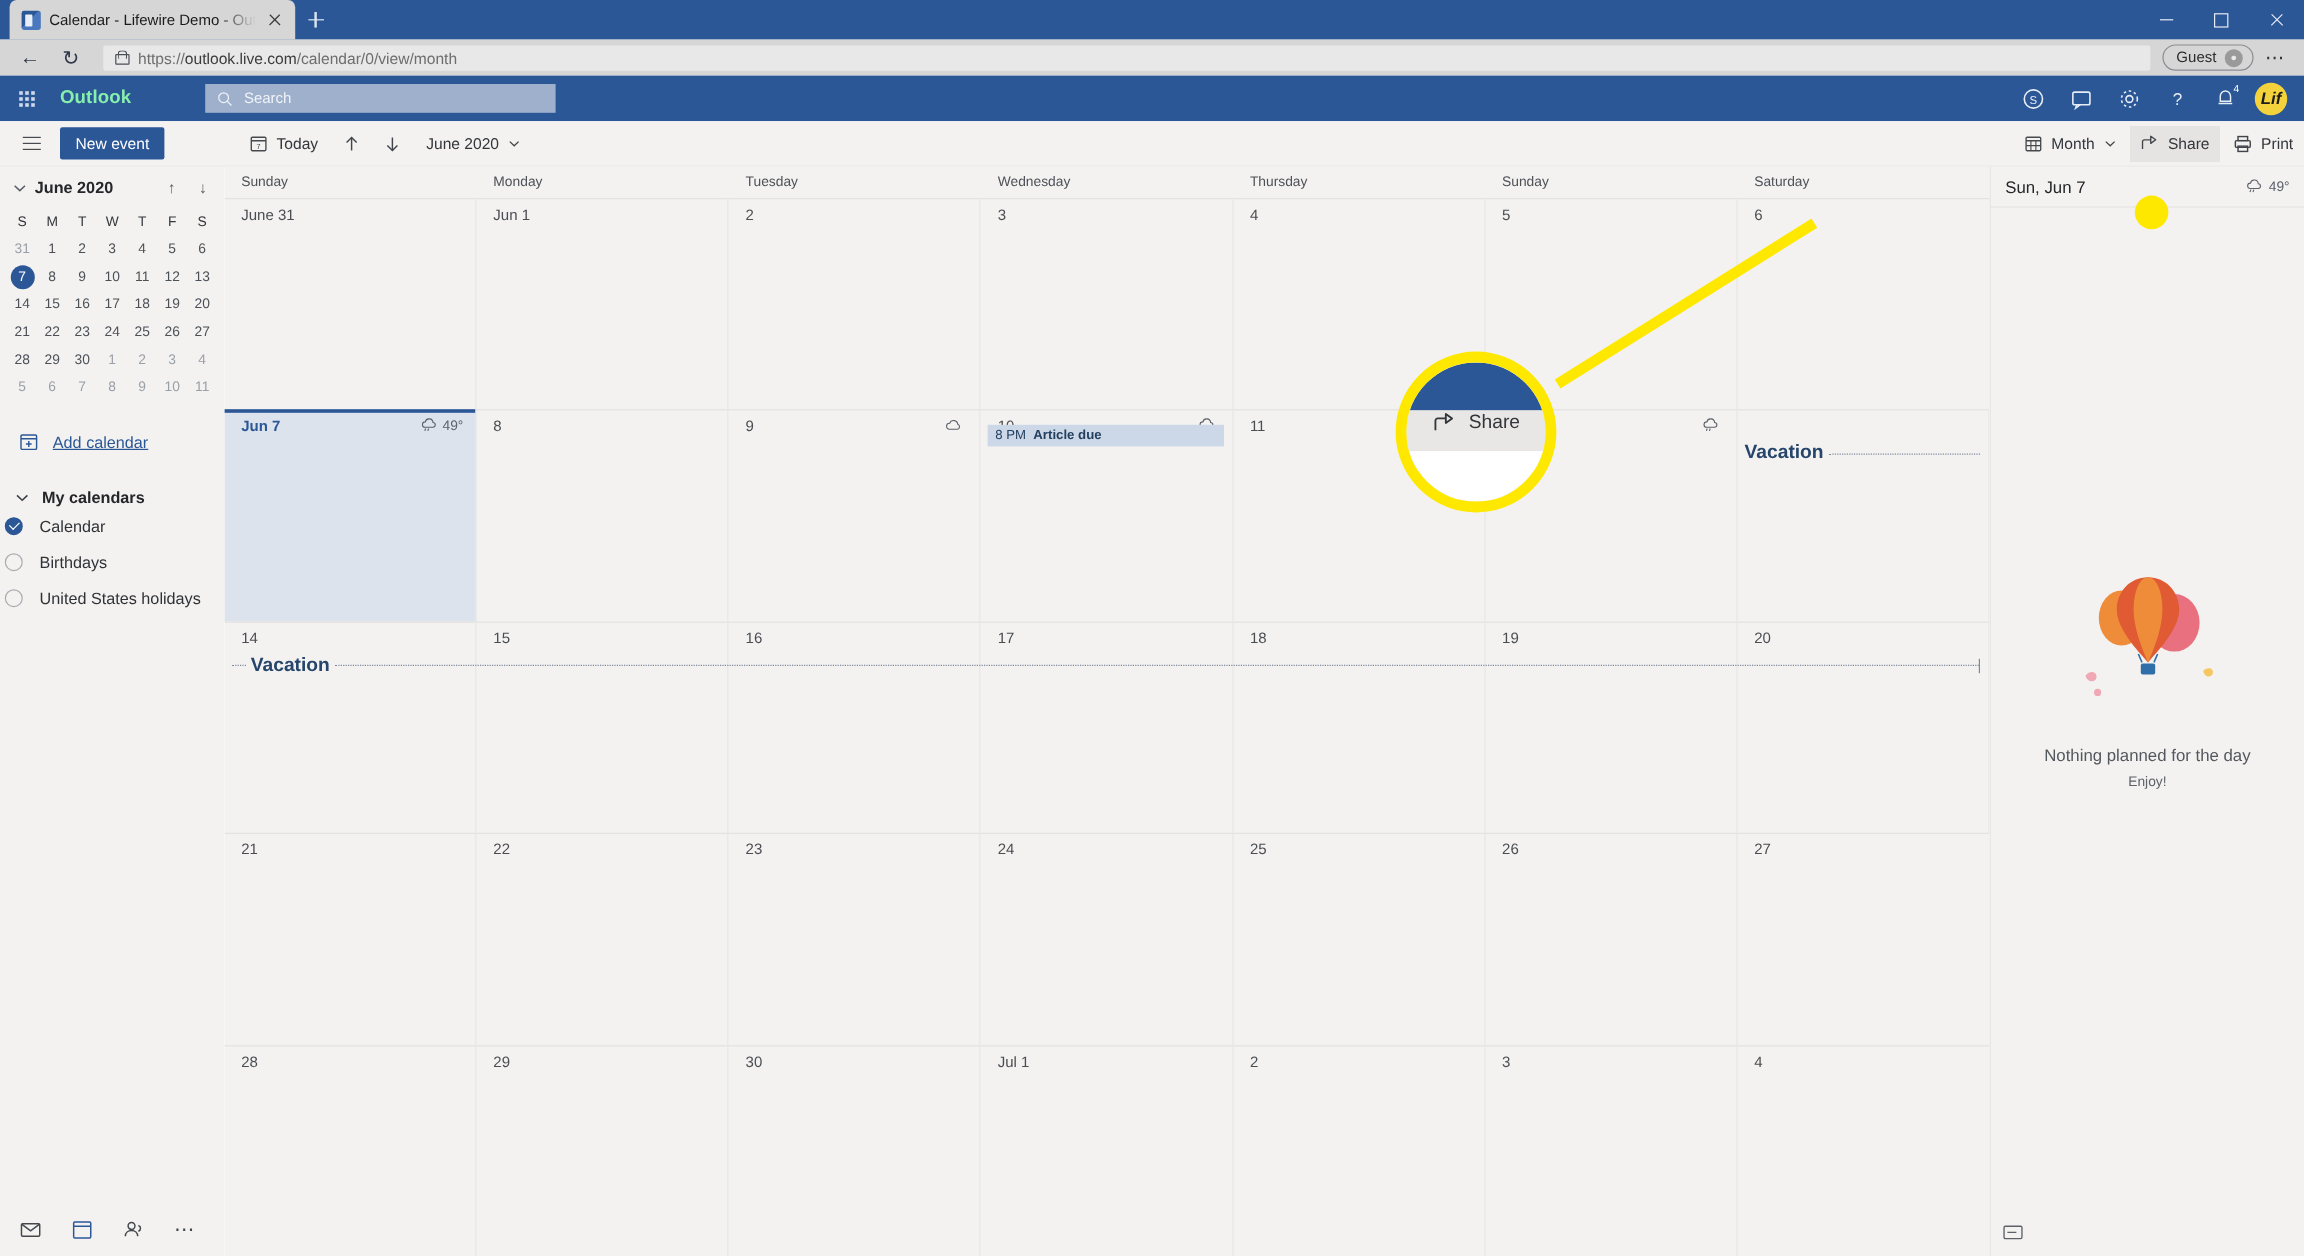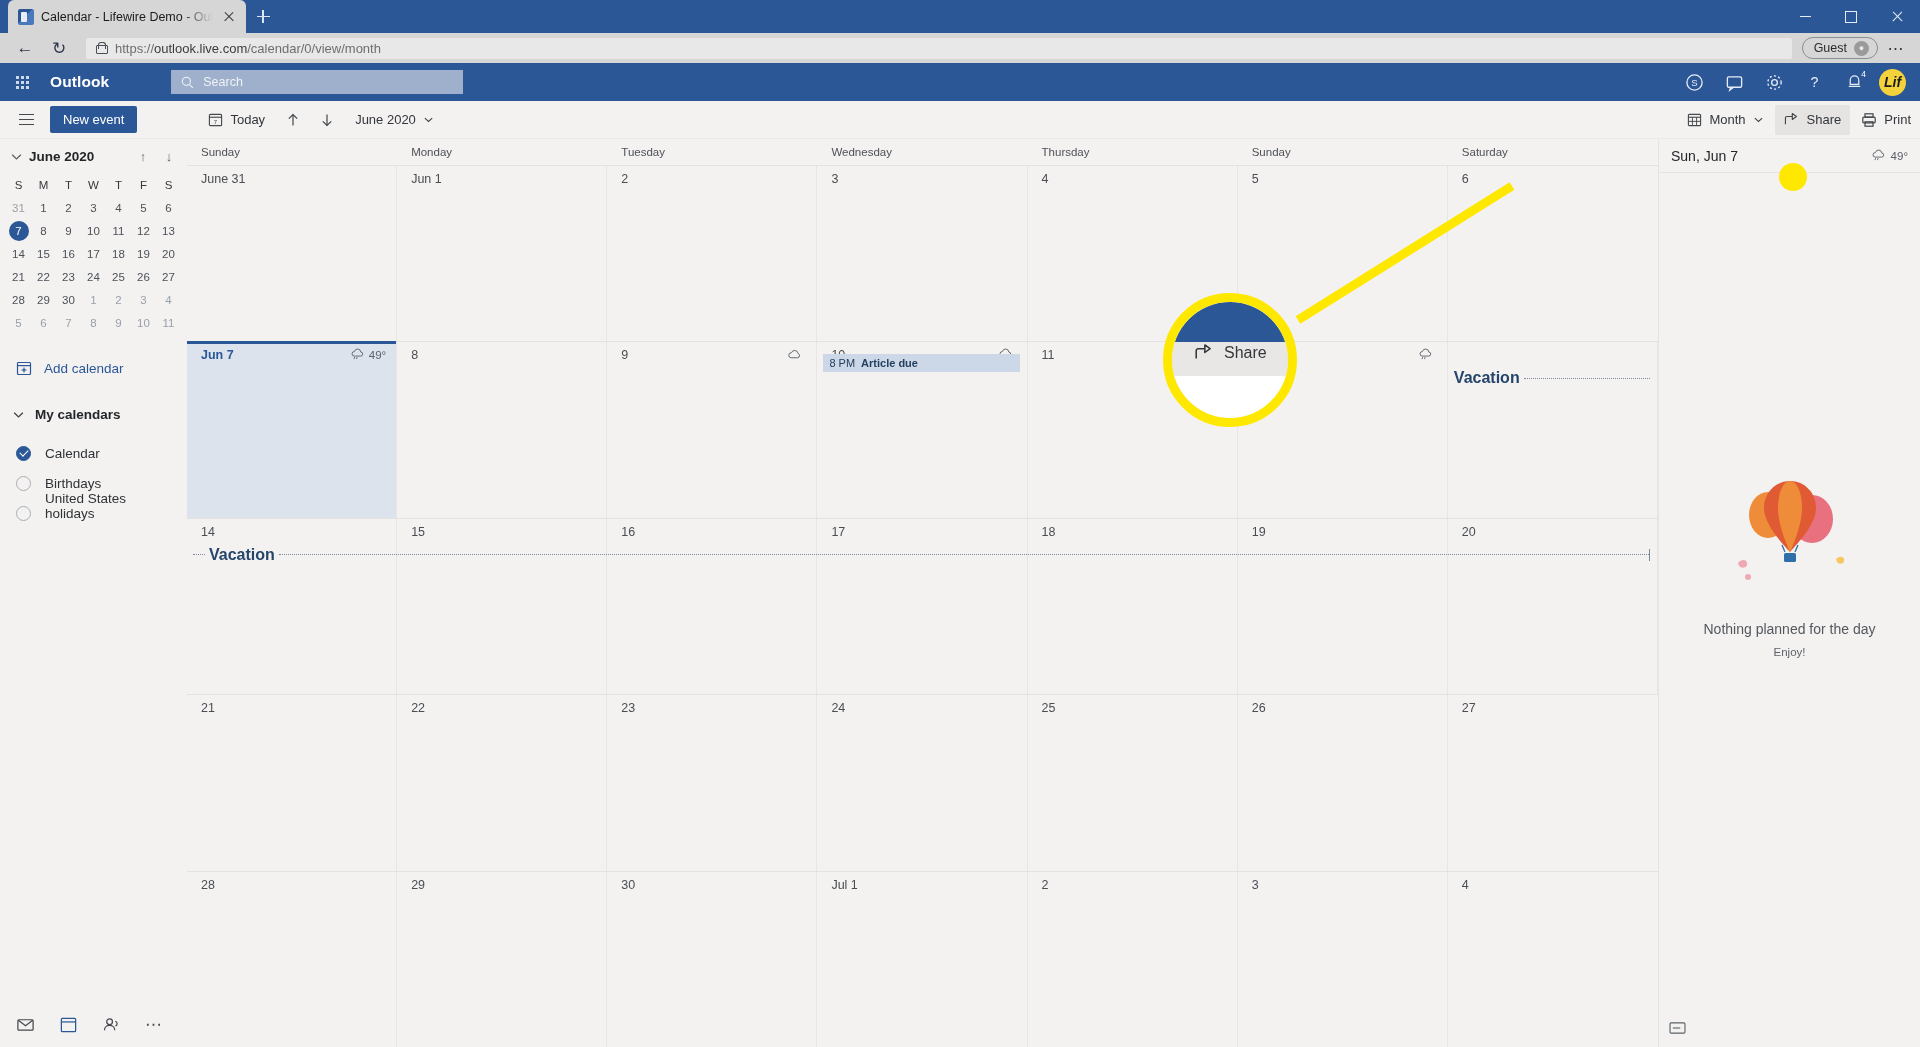--- a/index.html
+++ b/index.html
@@ -81,21 +81,21 @@
   .moredots{ width:28px;height:26px;display:flex;align-items:center;justify-content:center;
     color:#333;font-size:16px;letter-spacing:1px;cursor:pointer;}
 
   
   .suitebar {
     height: 38px; background: #2b5797; display:flex; align-items:center; padding-left: 4px;
   }
   .waffle { width:36px;height:38px;display:flex;align-items:center;justify-content:center;cursor:pointer;}
   .waffle i{ display:grid;grid-template-columns:repeat(3,3px);grid-template-rows:repeat(3,3px);gap:2px;}
   .waffle i s{ background:#cdd9ea; width:3px;height:3px; }
-  .brand { color:#ffffff;font-size:15.5px;font-weight:600;margin-left:10px;letter-spacing:.1px;}
+  .brand { color:#86efac;font-size:15.5px;font-weight:600;margin-left:10px;letter-spacing:.1px;}
   .searchbox {
     width: 292px; height: 24px; background: #9eb0cb; margin-left: 62px;
     display:flex;align-items:center;gap:9px;padding:0 10px; cursor:text;
   }
   .searchbox .ph { font-size:12.5px;color:#f0f3f8;}
   .suite-icons { margin-left:auto; display:flex; align-items:center; padding-right: 6px; gap:2px;}
   .sicon { width:38px;height:38px;display:flex;align-items:center;justify-content:center;
            color:#e7edf6; cursor:pointer; position:relative;}
   .badge {
     position:absolute; top:6px; right:5px; background:#2b5797; color:#fff;
@@ -147,25 +147,25 @@
   }
   .mini-grid .dow{ color:#34373c; cursor:default; font-size:11.5px;}
   .mini-grid .out{ color:#9aa0a8;}
   .mini-grid .sel{ color:#fff; }
   .mini-grid .sel b{
     width:20px;height:20px;border-radius:50%;background:#2b5797;color:#fff;
     display:flex;align-items:center;justify-content:center;font-weight:400;font-size:11.5px;
   }
   .side-link{
     display:flex;align-items:center;gap:12px;height:34px;padding:0 16px;margin-top:18px;
-    color:#2b5797;font-size:13.5px;cursor:pointer;
+    color:#2b5797;font-size:13.5px;cursor:pointer;text-decoration:underline;
   }
   .side-sec{ display:flex;align-items:center;gap:10px;height:34px;padding:0 12px;margin-top:12px;
     color:#24262a;font-size:13.5px;font-weight:600;cursor:pointer;}
-  .cal-item{ display:flex;align-items:flex-end;gap:14px;height:30px;padding:0 16px;
+  .cal-item{ display:flex;align-items:flex-start;gap:14px;height:30px;padding:0 4px;
     color:#2f3236;font-size:13.5px;cursor:pointer;}
   .radio{ width:15px;height:15px;border-radius:50%;border:1.4px solid #a9adb3;flex:0 0 15px;}
   .radio.on{ background:#2b5797;border-color:#2b5797;display:flex;align-items:center;justify-content:center;}
   .radio.on::after{content:"";width:7px;height:4px;border-left:1.6px solid #fff;border-bottom:1.6px solid #fff;
     transform:rotate(-45deg) translate(1px,-1px);}
   .appbar{ position:absolute;bottom:0;left:0;width:187px;height:46px;display:flex;align-items:center;gap:24px;padding-left:16px;}
   .appbar span{ color:#44484d; cursor:pointer; display:flex;align-items:center;}
   .appbar .active{ color:#2b5797; }
 
   

